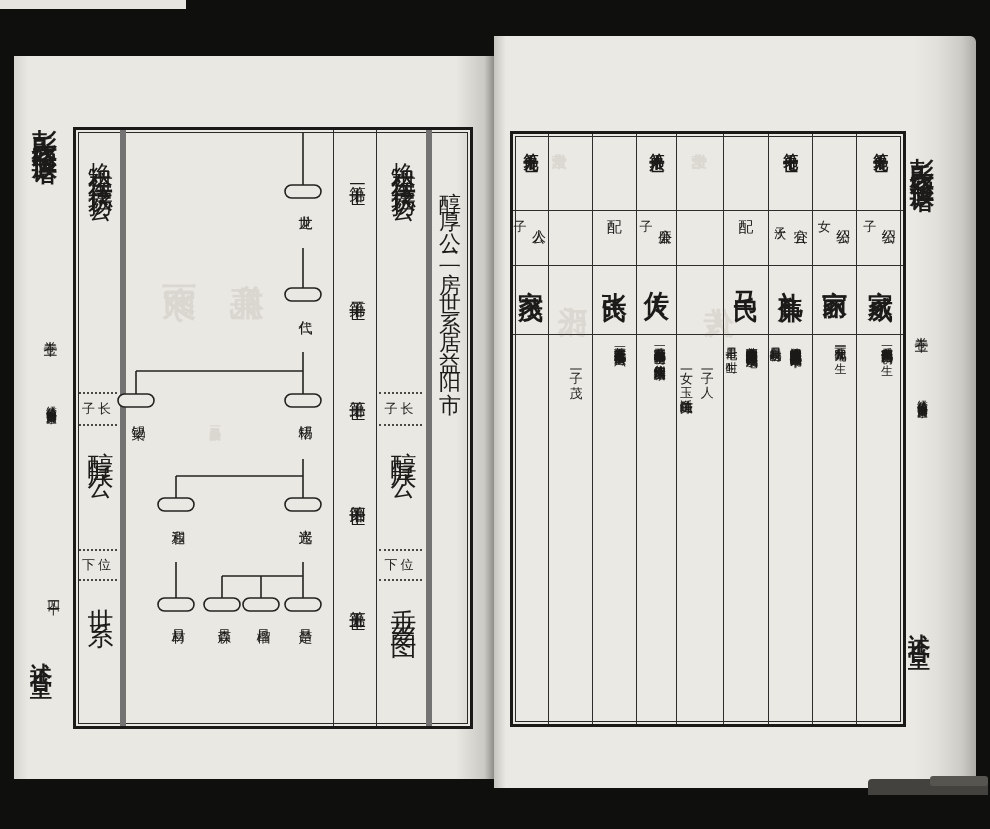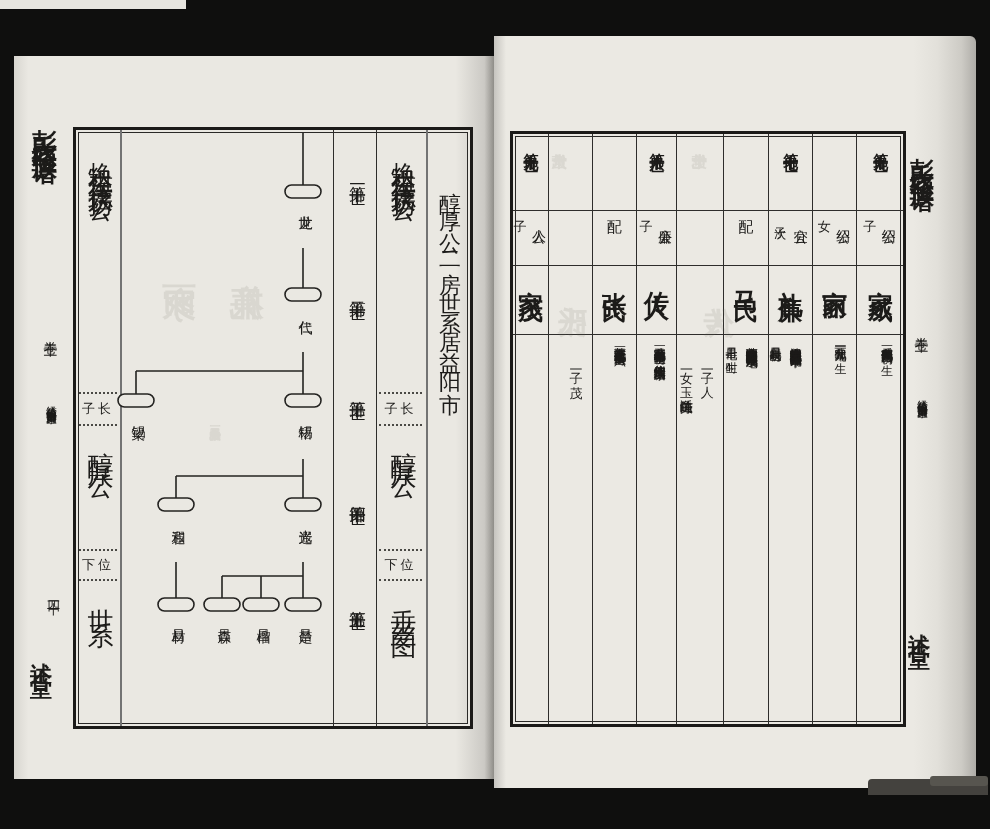--- a/index.html
+++ b/index.html
@@ -12,21 +12,21 @@
 
   
   .book-title{font-size:25px;font-weight:bold;letter-spacing:6px;}
   .vol{font-size:14px;letter-spacing:2px;}
   .section{font-size:10.5px;letter-spacing:.5px;}
   .pageno{font-size:13px;letter-spacing:2px;}
   .hall{font-size:22px;font-weight:bold;letter-spacing:7px;}
 
   
   .gtable{border:3px solid #1b1a18;box-shadow:inset 0 0 0 2px #eae8e2, inset 0 0 0 3px #2a2927;}
-  .colline{border-right:2px solid #737373;}
+  .colline{border-right:6px solid #737373;}
 
   
   .lab-lineage{font-size:25px;letter-spacing:5px;}
   .lab-big{font-size:26px;letter-spacing:11px;}
   .lab-suffix{font-size:26px;letter-spacing:13px;}
   .lab-rel{font-size:13px;letter-spacing:3px;text-align:center;width:100%;}
   .dotline{border-top:2px dotted #4a4945;height:0;}
   .gen-label{font-size:16.5px;letter-spacing:1px;}
   .tree-label{font-size:14px;letter-spacing:1px;}
   .title-col{font-size:22px;letter-spacing:20px;}

